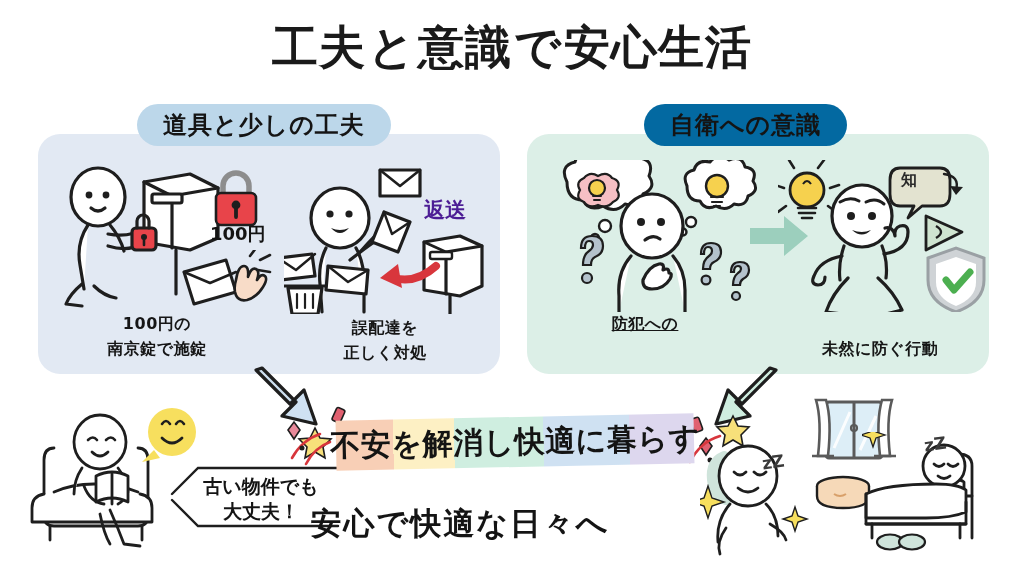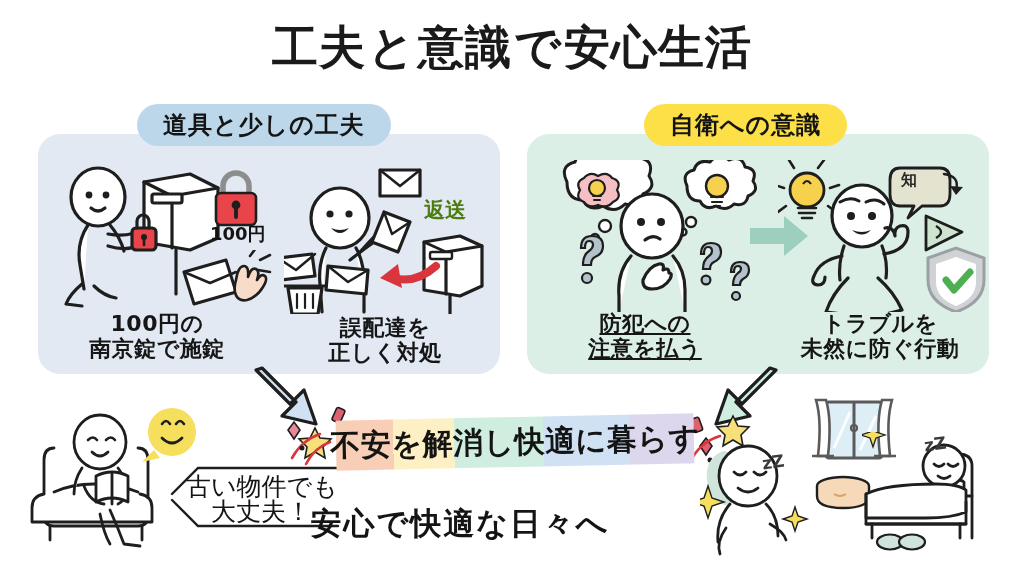--- a/index.html
+++ b/index.html
@@ -36,25 +36,25 @@
   .panel-left  { left: 38px;  top: 134px; width: 462px; height: 240px; background: #e2e9f3; }
   .panel-right { left: 527px; top: 134px; width: 462px; height: 240px; background: #dcefe7; }
 
   .pill {
     position: absolute; top: 104px; height: 42px;
     border-radius: 21px; display: flex; align-items: center; justify-content: center;
     font-size: 24px; font-weight: 700; color: #141414; letter-spacing: 1px;
     white-space: nowrap; padding: 0 26px;
   }
   .pill-left  { left: 137px; background: #bcd7ea; }
-  .pill-right { left: 644px; background: #fde047; }
+  .pill-right { left: 644px; background: #0369a1; }
 
   
   .cap {
-    position: absolute; text-align: center; font-size: 22px; font-weight: 700;
+    position: absolute; text-align: center; font-size: 16px; font-weight: 700;
     color: #161616; line-height: 25px; letter-spacing: 0.5px; white-space: nowrap;
   }
   .cap-l1 { left: 72px;  top: 311px; width: 170px; }
   .cap-l2 { left: 300px; top: 315px; width: 170px; }
   .cap-r1 { left: 560px; top: 311px; width: 170px; text-decoration: underline; }
   .cap-r2 { left: 780px; top: 311px; width: 200px; }
 
   
   .scene { position: absolute; }
 
@@ -76,31 +76,31 @@
   }
 
   .tagline {
     position: absolute; left: 0; top: 503px; width: 920px;
     text-align: center; font-size: 31px; font-weight: 700;
     color: #141414; letter-spacing: 2px;
   }
 
   .bubble-note {
     position: absolute; left: 186px; top: 474px; width: 150px;
-    text-align: center; font-size: 25px; font-weight: 400;
+    text-align: center; font-size: 19px; font-weight: 700;
     color: #141414; line-height: 25px; white-space: nowrap;
   }
 
   .money-label {
     position: absolute; left: 210px; top: 222px;
     font-size: 18px; font-weight: 700; color: #141414; white-space: nowrap;
   }
   .return-label {
     position: absolute; left: 424px; top: 196px;
-    font-size: 21px; font-weight: 700; color: #4d7c0f; white-space: nowrap;
+    font-size: 21px; font-weight: 700; color: #4c1d95; white-space: nowrap;
   }
   .zz { position: absolute; font-size: 17px; font-weight: 700; color: #3a3a3a; }
   .zz1 { left: 762px; top: 452px; transform: rotate(-8deg); }
   .zz2 { left: 924px; top: 434px; transform: rotate(-8deg); }
   .know-char {
     position: absolute; left: 901px; top: 170px;
     font-size: 16px; font-weight: 700; color: #2a2a2a;
   }
 </style>
 </head>
@@ -268,21 +268,20 @@
       <circle cx="191" cy="136" r="4"></circle>
     </g>
   </svg>
 
   <svg class="scene" style="left:748px; top:212px;" width="62" height="48" viewBox="0 0 62 48">
     <path d="M2 16 h34 v-12 l24 20 l-24 20 v-12 h-34 z" fill="#9ccfbd"></path>
   </svg>
 
   <div class="cap cap-r1">
     <span>防犯への</span><br>
-    <span>注意を払う</span>
   </div>
 
   <svg class="scene" style="left:778px; top:160px;" width="212" height="152" viewBox="0 0 212 152">
 
     <g>
       <path d="M16 8 l-5 -8 M40 8 l6 -8 M6 28 l-9 -3 M52 28 l9 -3 M8 46 l-8 6 M50 46 l8 6" stroke="#1e1e1e" stroke-width="2.6" stroke-linecap="round"></path>
       <circle cx="29" cy="30" r="17" fill="#f6d14e" stroke="#1e1e1e" stroke-width="2.8"></circle>
       <path d="M20 48 h18 M21 53 h16 M24 58 h10" stroke="#1e1e1e" stroke-width="2.6" stroke-linecap="round"></path>
       <path d="M25 24 q4 -6 8 0" fill="none" stroke="#1e1e1e" stroke-width="2"></path>
     </g>
@@ -320,21 +319,21 @@
 
     <g>
       <path d="M150 98 l28 -10 l28 10 v22 q0 22 -28 32 q-28 -10 -28 -32 z" fill="#cfd3d6" stroke="#9aa0a4" stroke-width="3"></path>
       <path d="M158 104 l20 -7 l20 7 v18 q0 16 -20 24 q-20 -8 -20 -24 z" fill="#fff"></path>
       <path d="M168 120 l8 10 l16 -18" fill="none" stroke="#4caf50" stroke-width="7" stroke-linecap="round" stroke-linejoin="round"></path>
     </g>
   </svg>
   <div class="know-char">知</div>
 
   <div class="cap cap-r2">
-    <span>トラブルを</span><br>
+    <br>
     <span>未然に防ぐ行動</span>
   </div>
 
   <svg class="scene" style="left:248px; top:364px;" width="92" height="78" viewBox="0 0 92 78">
     <path d="M8 6 l34 34 l14 -14 l12 34 l-34 -8 l14 -14 l-34 -34 z" fill="#cfe1f2" stroke="#1e1e1e" stroke-width="3.2" stroke-linejoin="round"></path>
   </svg>
 
   <svg class="scene" style="left:692px; top:364px;" width="92" height="78" viewBox="0 0 92 78">
     <path d="M84 6 l-34 34 l-14 -14 l-12 34 l34 -8 l-14 -14 l34 -34 z" fill="#cfeee0" stroke="#1e1e1e" stroke-width="3.2" stroke-linejoin="round"></path>
   </svg>

